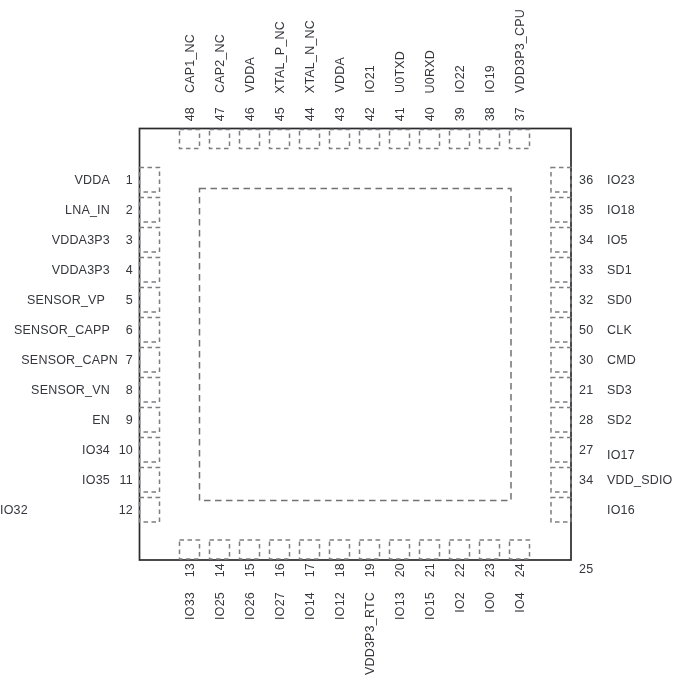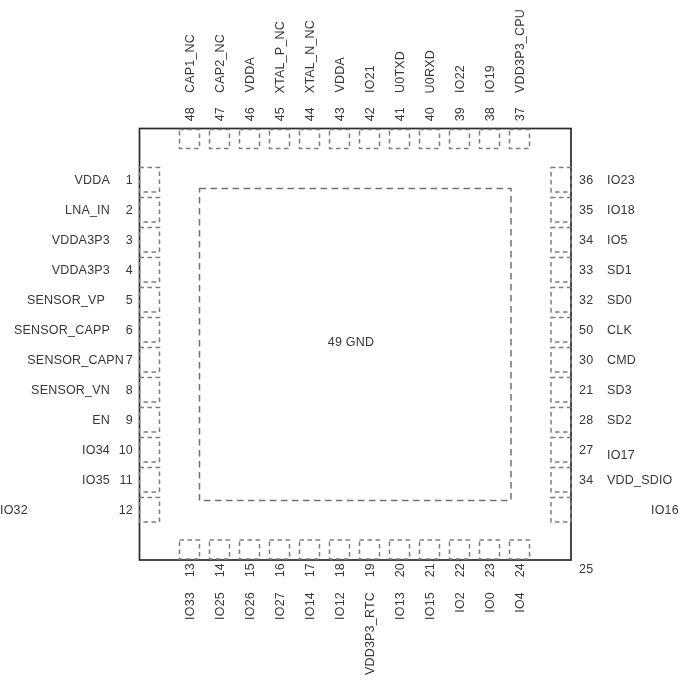--- a/index.html
+++ b/index.html
@@ -88,37 +88,36 @@
         <rect x="329.5" y="540" width="20" height="19" class="pin-rect"></rect>
         <rect x="359.5" y="540" width="20" height="19" class="pin-rect"></rect>
         <rect x="389.5" y="540" width="20" height="19" class="pin-rect"></rect>
         <rect x="419.5" y="540" width="20" height="19" class="pin-rect"></rect>
         <rect x="449.5" y="540" width="20" height="19" class="pin-rect"></rect>
         <rect x="479.5" y="540" width="20" height="19" class="pin-rect"></rect>
         <rect x="509.5" y="540" width="20" height="19" class="pin-rect"></rect>
       </g>
   </svg>
 
-  <div class="center-label">49 GND</div>
 
   <div id="pin-texts">
       <div class="ptext" style="left: 0px; top: 171.75px; width: 133px; text-align: right;">1</div>
       <div class="ptext" style="left: 0px; top: 171.75px; width: 110px; text-align: right;">VDDA</div>
       <div class="ptext" style="left: 0px; top: 201.75px; width: 133px; text-align: right;">2</div>
       <div class="ptext" style="left: 0px; top: 201.75px; width: 110px; text-align: right;">LNA_IN</div>
       <div class="ptext" style="left: 0px; top: 231.75px; width: 133px; text-align: right;">3</div>
       <div class="ptext" style="left: 0px; top: 231.75px; width: 110px; text-align: right;">VDDA3P3</div>
       <div class="ptext" style="left: 0px; top: 261.75px; width: 133px; text-align: right;">4</div>
       <div class="ptext" style="left: 0px; top: 261.75px; width: 110px; text-align: right;">VDDA3P3</div>
       <div class="ptext" style="left: 0px; top: 291.75px; width: 133px; text-align: right;">5</div>
       <div class="ptext" style="left: 11px; top: 291.75px; width: 110px; text-align: center;">SENSOR_VP</div>
       <div class="ptext" style="left: 0px; top: 321.75px; width: 133px; text-align: right;">6</div>
       <div class="ptext" style="left: 0px; top: 321.75px; width: 110px; text-align: right;">SENSOR_CAPP</div>
       <div class="ptext" style="left: 0px; top: 351.75px; width: 133px; text-align: right;">7</div>
-      <div class="ptext" style="left: 14px; top: 351.75px; width: 110px; text-align: right;">SENSOR_CAPN</div>
+      <div class="ptext" style="left: 8px; top: 351.75px; width: 110px; text-align: right;">SENSOR_CAPN</div>
       <div class="ptext" style="left: 0px; top: 381.75px; width: 133px; text-align: right;">8</div>
       <div class="ptext" style="left: 0px; top: 381.75px; width: 110px; text-align: right;">SENSOR_VN</div>
       <div class="ptext" style="left: 0px; top: 411.75px; width: 133px; text-align: right;">9</div>
       <div class="ptext" style="left: 0px; top: 411.75px; width: 110px; text-align: right;">EN</div>
       <div class="ptext" style="left: 0px; top: 441.75px; width: 133px; text-align: right;">10</div>
       <div class="ptext" style="left: 0px; top: 441.75px; width: 110px; text-align: right;">IO34</div>
       <div class="ptext" style="left: 0px; top: 471.75px; width: 133px; text-align: right;">11</div>
       <div class="ptext" style="left: 0px; top: 471.75px; width: 110px; text-align: right;">IO35</div>
       <div class="ptext" style="left: 0px; top: 501.75px; width: 133px; text-align: right;">12</div>
       <div class="ptext" style="left: 0px; top: 501.75px; width: 110px; text-align: left;">IO32</div>
@@ -138,21 +137,21 @@
       <div class="ptext" style="left: 607px; top: 351.75px;">CMD</div>
       <div class="ptext" style="left: 579px; top: 381.75px;">21</div>
       <div class="ptext" style="left: 607px; top: 381.75px;">SD3</div>
       <div class="ptext" style="left: 579px; top: 411.75px;">28</div>
       <div class="ptext" style="left: 607px; top: 411.75px;">SD2</div>
       <div class="ptext" style="left: 579px; top: 441.75px;">27</div>
       <div class="ptext" style="left: 607px; top: 447px;">IO17</div>
       <div class="ptext" style="left: 579px; top: 471.75px;">34</div>
       <div class="ptext" style="left: 607px; top: 471.75px;">VDD_SDIO</div>
       <div class="ptext" style="left: 579px; top: 513px; margin-top: 48px;">25</div>
-      <div class="ptext" style="left: 607px; top: 501.75px; margin-left: 44px;">IO16</div>
+      <div class="ptext" style="left: 607px; top: 501.75px;">IO16</div>
       <div class="ptext vtext" style="left: 181.5px; bottom: 574px;">48</div>
       <div class="ptext vtext" style="left: 181.5px; bottom: 602px;">CAP1_NC</div>
       <div class="ptext vtext" style="left: 211.5px; bottom: 574px;">47</div>
       <div class="ptext vtext" style="left: 211.5px; bottom: 602px;">CAP2_NC</div>
       <div class="ptext vtext" style="left: 241.5px; bottom: 574px;">46</div>
       <div class="ptext vtext" style="left: 241.5px; bottom: 602px;">VDDA</div>
       <div class="ptext vtext" style="left: 271.5px; bottom: 574px;">45</div>
       <div class="ptext vtext" style="left: 271.5px; bottom: 602px;">XTAL_P_NC</div>
       <div class="ptext vtext" style="left: 301.5px; bottom: 574px;">44</div>
       <div class="ptext vtext" style="left: 301.5px; bottom: 602px;">XTAL_N_NC</div>

